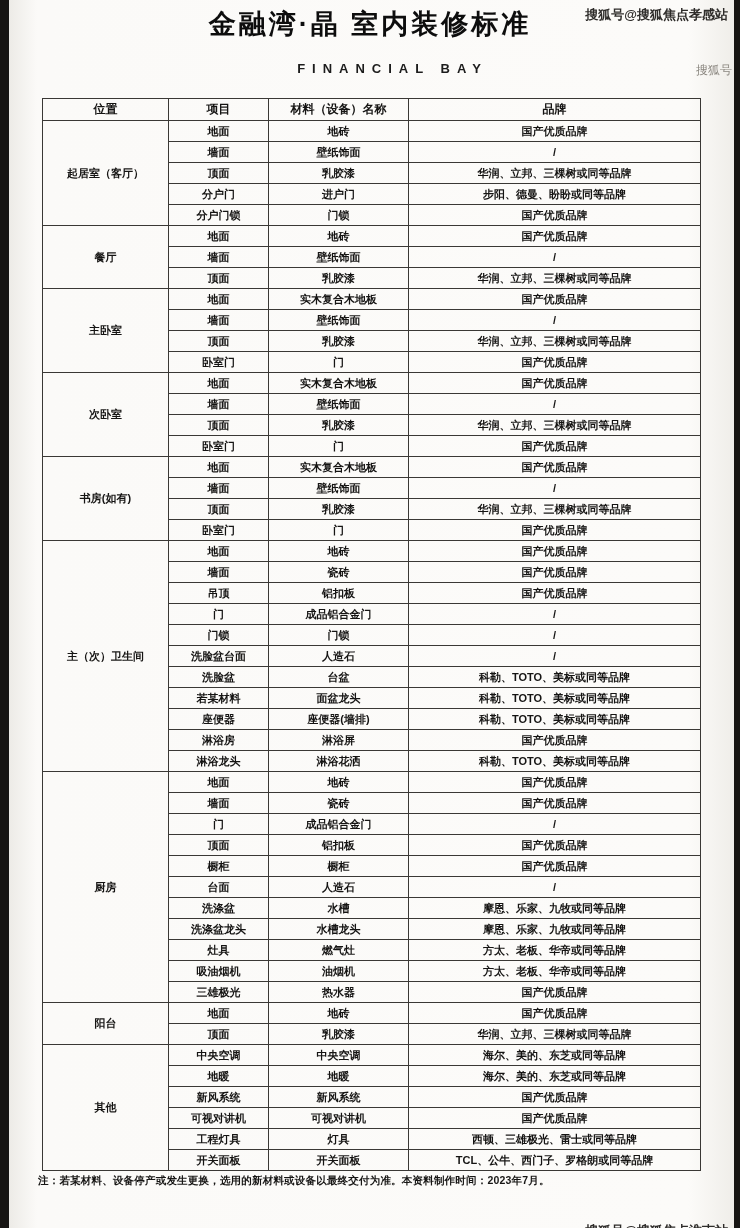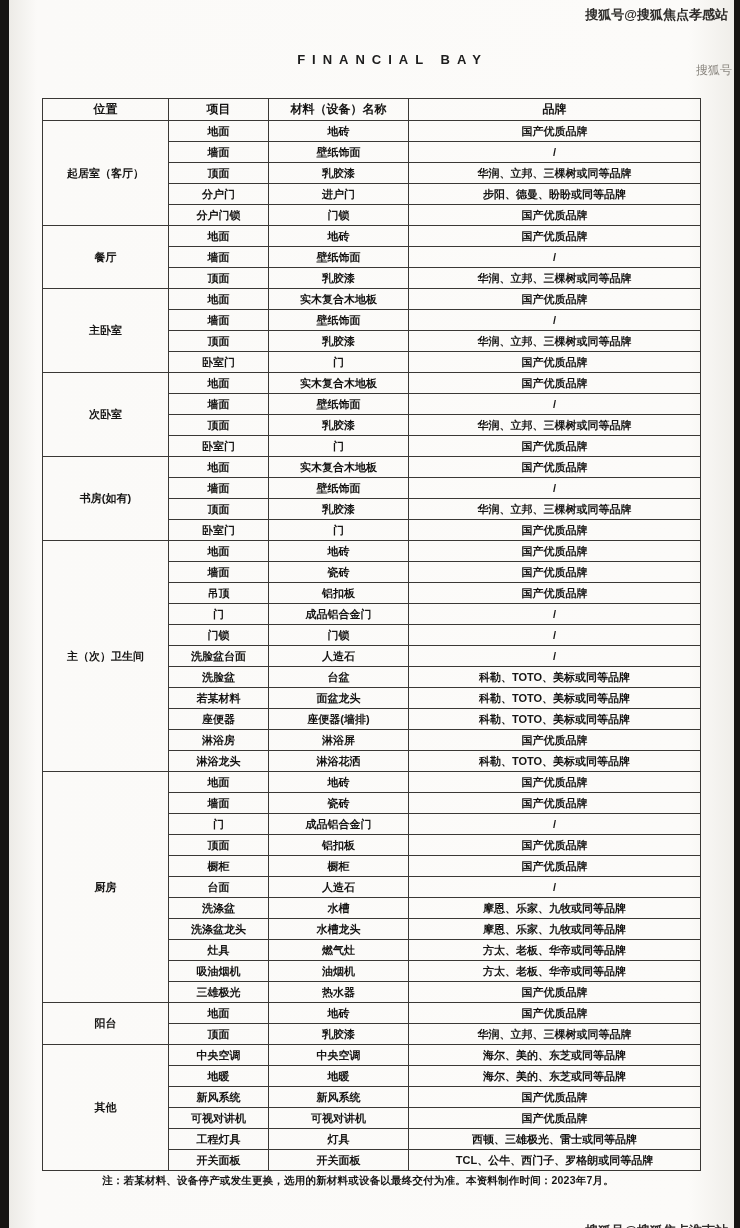--- a/index.html
+++ b/index.html
@@ -25,21 +25,21 @@
     top: 6px; left: 0; right: 0;
     margin: 0;
     text-align: center;
     font-size: 27px;
     font-weight: bold;
     letter-spacing: 3px;
     color: #0d0d0d;
   }
   .subtitle {
     position: absolute;
-    top: 52px; left: 0; right: 0;
+    top: 61px; left: 0; right: 0;
     text-align: center;
     font-size: 13px;
     font-weight: bold;
     letter-spacing: 7px;
     color: #1c1c1c;
     margin-left: 45px;
   }
   .wm { position: absolute; white-space: nowrap; }
   .wm-top    { top: 6px;    right: 12px; font-size: 13px; color: #2e2c2a; font-weight: 600; }
   .wm-mid    { top: 62px;   right: 8px;  font-size: 12px; color: #8a8residual5; color: #8a867f; font-family: Liberation Mono, monospace; }
@@ -68,33 +68,33 @@
   table.spec td.loc { font-weight: bold; font-size: 11px; }
   .footnote {
     position: absolute;
     top: 1174px;
     left: 38px;
     width: 640px;
     font-size: 10.5px;
     font-weight: bold;
     color: #161514;
     letter-spacing: 0.2px;
-    text-align: center;
   }
 </style>
 </head>
 <body>
 
 <div class="page">
   <div class="edge edge-left"></div>
   <div class="edge edge-right"></div>
 
   <div class="wm wm-top">搜狐号@搜狐焦点孝感站</div>
   <div class="wm wm-mid">搜狐号</div>
 
+  <h1 class="title">金融湾·晶 室内装修标准</h1>
   <div class="subtitle">FINANCIAL BAY</div>
 
   <table class="spec">
     <colgroup>
       <col style="width:126px">
       <col style="width:100px">
       <col style="width:140px">
       <col style="width:292px">
     </colgroup>
     <thead>

